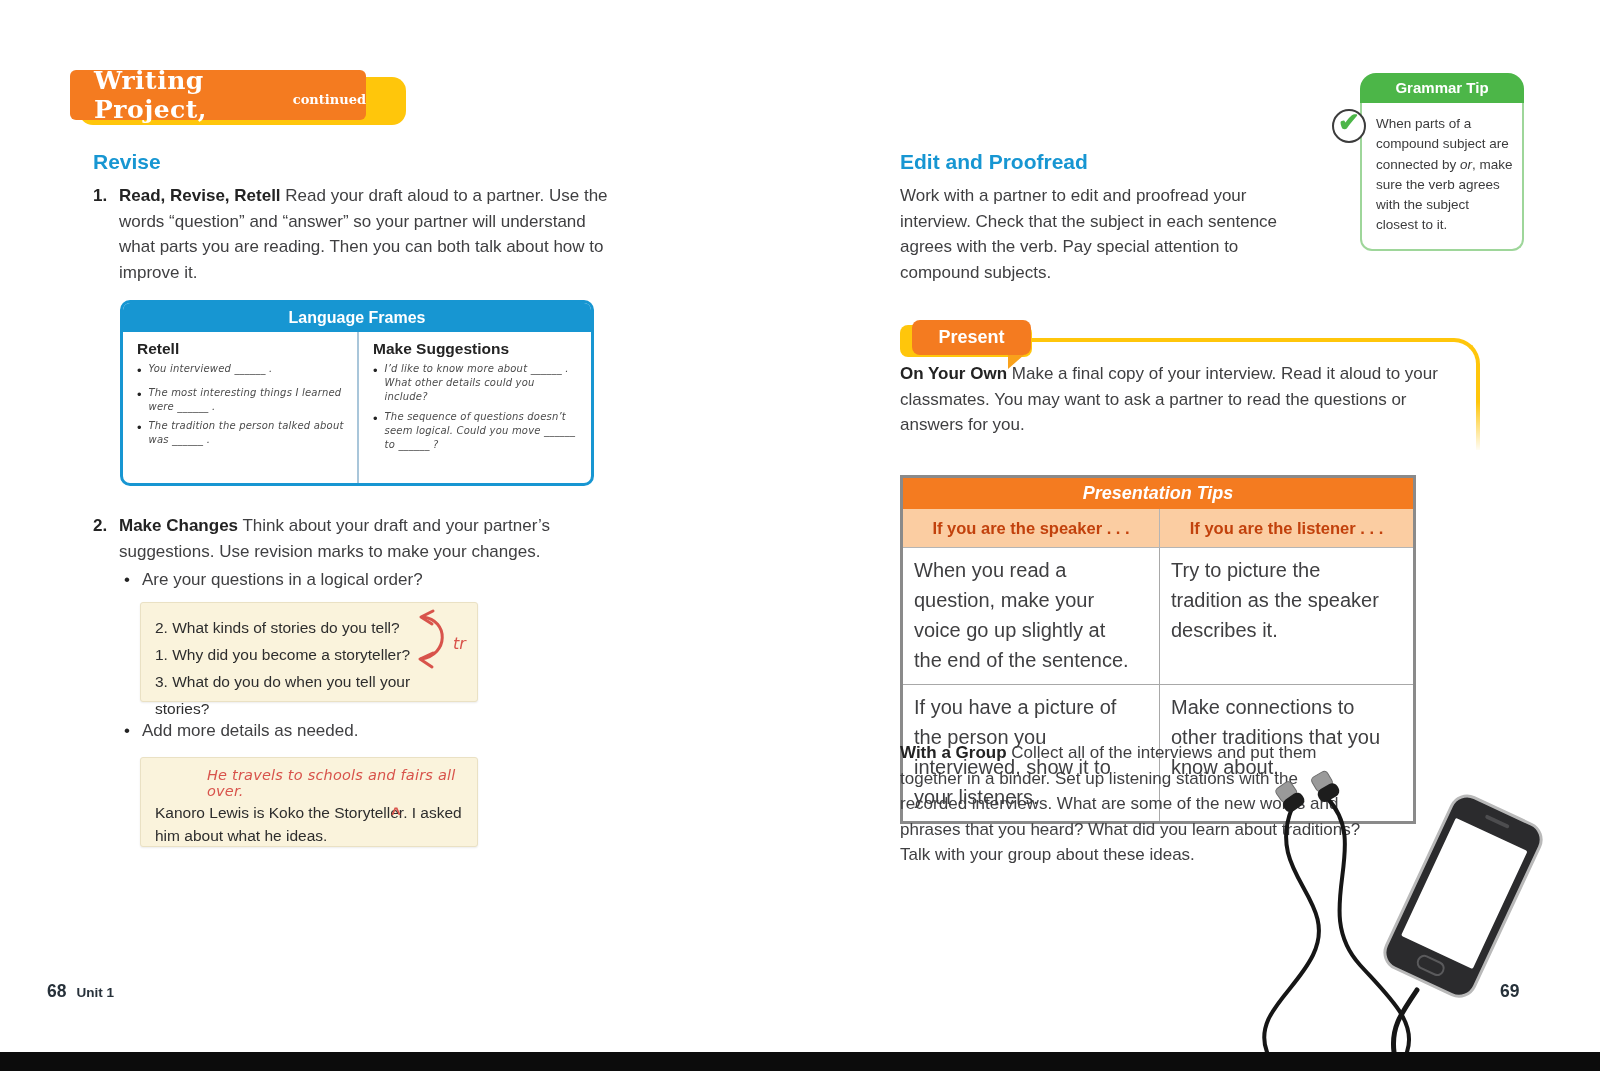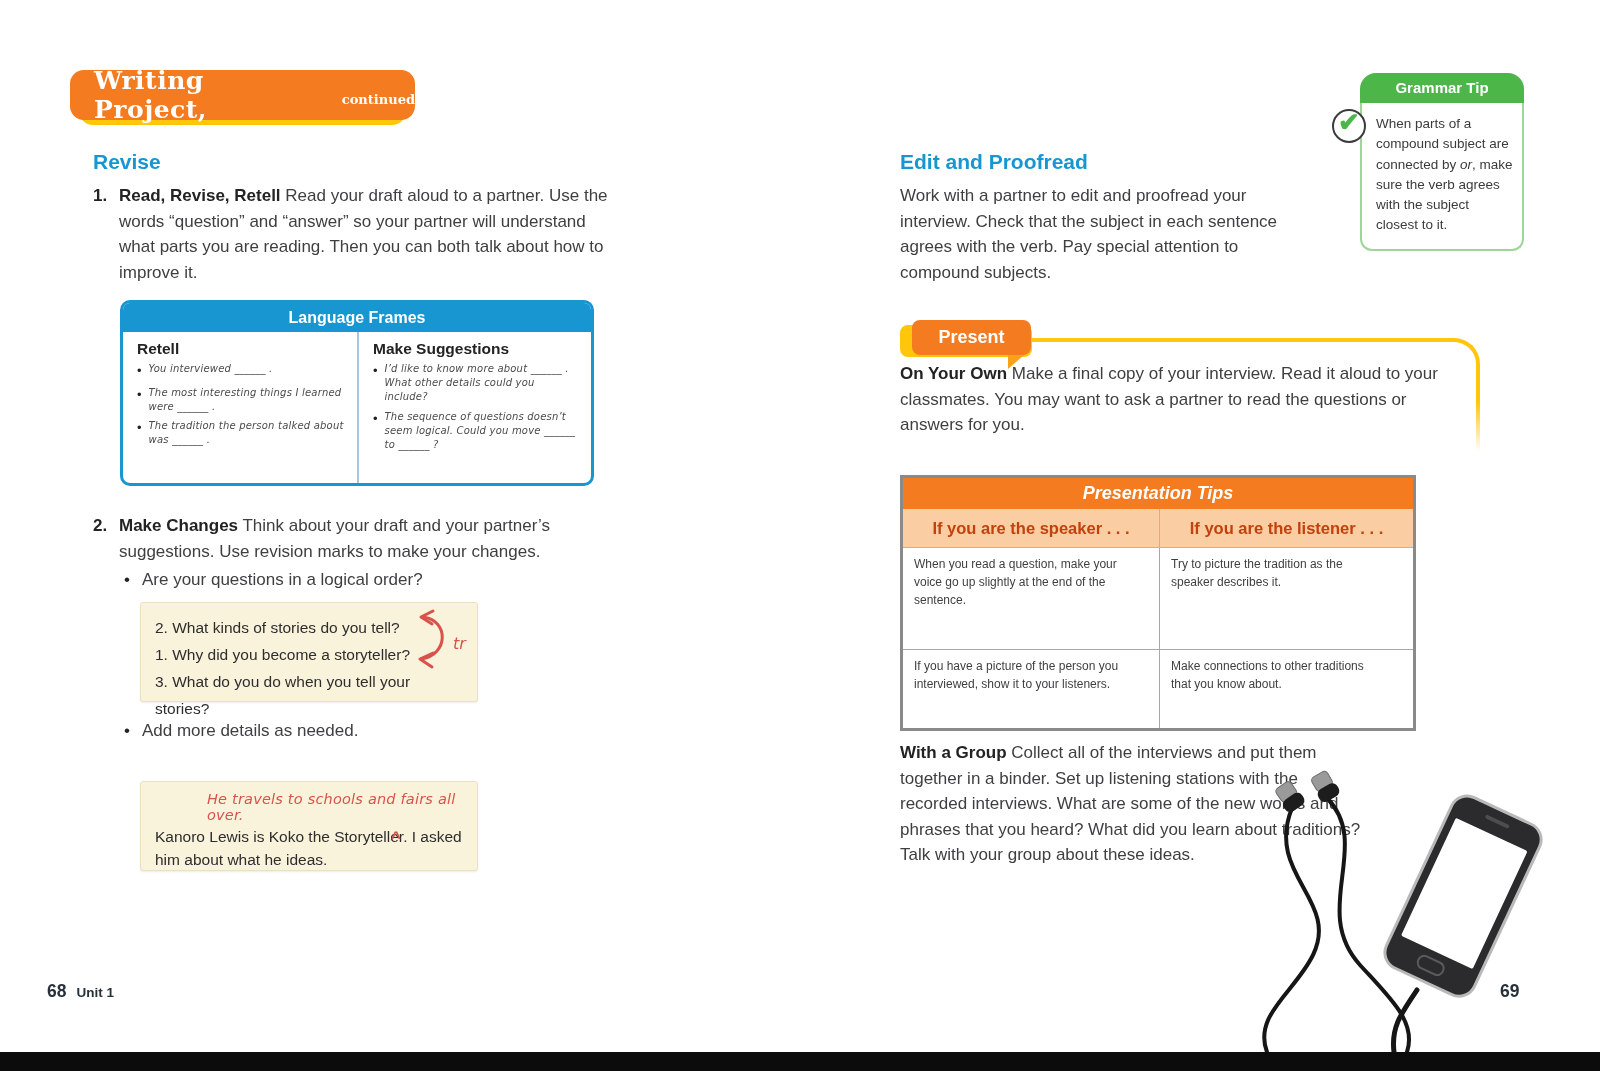--- a/index.html
+++ b/index.html
@@ -8,21 +8,21 @@
   .spread { position:relative; width:1600px; height:1071px; background:#ffffff; overflow:hidden; }
 
   
   .body-text { font-size:17px; line-height:1.5; color:#3f3f41; }
   .lead { font-weight:bold; color:#232323; }
   .blue-head { color:#1796d2; font-weight:bold; font-size:21px; }
   .hand { font-family:"DejaVu Sans", sans-serif; font-style:italic; font-size:10px; color:#4a4a4a; letter-spacing:.2px; }
 
   
   .banner-back { position:absolute; left:79px; top:77px; width:327px; height:48px; background:#ffc60b; border-radius:14px; }
-  .banner-front { position:absolute; left:70px; top:70px; width:345px; height:50px; background:#f47b20; border-radius:14px;
+  .banner-front { position:absolute; left:70px; top:70px; width:296px; height:50px; background:#f47b20; border-radius:6px;
                   display:flex; align-items:center; padding-left:24px;gap:44px; }
   .banner-title { font-family:"DejaVu Serif", serif; font-weight:bold; font-size:25px; color:#ffffff; letter-spacing:.5px; }
   .banner-suffix { font-family:"DejaVu Serif", serif; font-weight:bold; font-size:13px; color:#ffffff; margin-left:9px; margin-top:9px; }
 
   
   .step { position:absolute; display:flex; }
   .step-num { font-weight:bold; color:#232323; font-size:17px; width:26px; flex:none; line-height:1.5; }
   .step-body { width:497px; }
   .bullet-line { position:absolute; font-size:17px; color:#3f3f41; }
   .bullet-line::before { content:"•"; color:#232323; margin-right:12px; font-size:17px; }
@@ -36,21 +36,21 @@
   .lf-col.right { flex:1; }
   .lf-col h4 { font-size:15.5px; color:#232323; margin-bottom:4px; }
   .lf-item { display:flex; margin-bottom:5px; }
   .lf-item::before { content:"•"; color:#232323; margin-right:7px; font-size:13px; line-height:1.45; }
   .lf-item span { line-height:1.42; }
 
   
   .note { position:absolute; background:#faf3dc; border:1px solid #eae1c4; border-radius:3px; box-shadow:0 1px 2px rgba(0,0,0,.08); }
   .note1 { left:140px; top:602px; width:338px; height:100px; padding:11px 14px; }
   .note1 .n-line { font-size:15.5px; color:#2d2d2d; line-height:1.75; }
-  .note2 { left:140px; top:781px; width:338px; height:90px; padding:9px 14px; }
+  .note2 { left:140px; top:757px; width:338px; height:90px; padding:9px 14px; }
   .note2 .n-line { font-size:15.5px; color:#2d2d2d; line-height:1.5; }
   .insertion { color:#d8534b; margin-left:52px; font-size:14.5px; margin-bottom:2px; }
   .caret { position:absolute; left:250px; top:46px; color:#d8534b; font-weight:bold; font-size:17px; }
   .transpose { position:absolute; left:252px; top:4px; }
   .tr-label { font-family:"DejaVu Sans", sans-serif; font-style:italic; font-size:16px; fill:#d8534b; }
 
   
   .footer { position:absolute; top:981px; color:#27313a; }
   .footer .pg { font-weight:bold; font-size:17.5px; }
   .footer .lbl { font-weight:bold; font-size:13.5px; margin-left:10px; }
@@ -68,21 +68,21 @@
   .present-frame .fade { position:absolute; right:-4px; bottom:-2px; width:4px; height:50px; background:linear-gradient(rgba(255,255,255,0), #ffffff); }
   .present-tab { position:absolute; left:900px; top:320px; width:150px; height:50px; }
   .present-tab .back { position:absolute; left:0; top:5px; width:132px; height:32px; background:#ffc60b; border-radius:8px; }
   .present-tab .front { position:absolute; left:12px; top:0; width:119px; height:35px; background:#f47b20; border-radius:8px; color:#fff; font-weight:bold; font-size:18px; text-align:center; line-height:35px; }
   .present-tab .tail { position:absolute; left:108px; top:35px; width:0; height:0; border-right:16px solid transparent; border-top:14px solid #f9a11b; }
 
   
   .ptable { position:absolute; left:900px; top:475px; width:516px; border-collapse:collapse; border:3px solid #8a8a8a; }
   .ptable .title-row th { background:#f47b20; color:#fff; font-weight:bold; font-size:18px; text-align:center; height:33px;font-style:italic; }
   .ptable .head-row th { background:#fbcda2; color:#c2410c; font-weight:bold; font-size:16.5px; text-align:center; height:38px; border:1.5px solid #b5b5b5; border-top:1px solid #fbcda2; }
-  .ptable td { background:#fff; border:1.5px solid #a8a8a8; font-size:12px; line-height:1.5; color:#3f3f41; padding:7px 27px 9px 11px; vertical-align:top; }
+  .ptable td { background:#fff; border:1.5px solid #a8a8a8; font-size:20px; line-height:1.5; color:#3f3f41; padding:7px 27px 9px 11px; vertical-align:top; }
 
   
   .photo { position:absolute; left:1195px; top:760px; width:365px; height:292px; }
 
   .bottom-bar { position:absolute; left:0; top:1052px; width:1600px; height:19px; background:#0c0c0c; }
 </style>
 </head>
 <body>
 
 <div class="spread">

